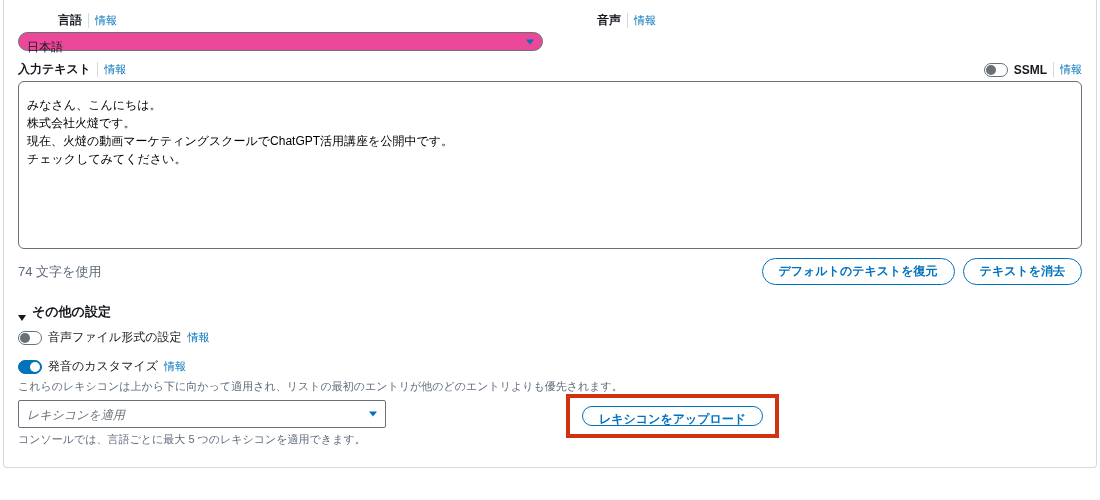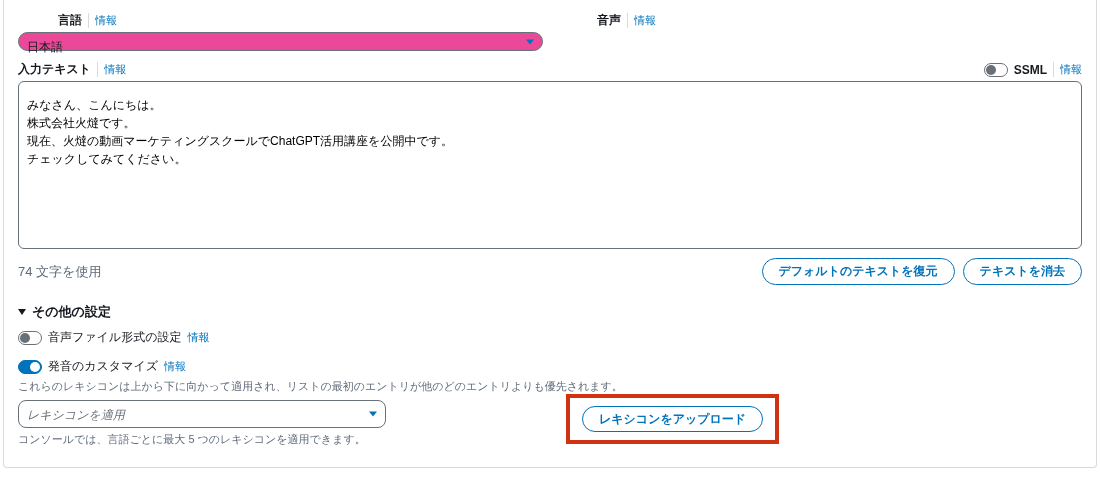--- a/index.html
+++ b/index.html
@@ -138,21 +138,21 @@
       font-size: 12px;
       font-weight: 700;
       cursor: pointer;
       height: 27px;
     }
     .section-divider {
       margin-top: 18px;
     }
     .section-header {
       display: flex;
-      align-items: center;
+      align-items: flex-end;
       gap: 6px;
       margin-bottom: 8px;
     }
     .caret-icon {
       width: 0; height: 0;
       border-left: 4px solid transparent;
       border-right: 4px solid transparent;
       border-top: 6px solid #16191f;
     }
     .section-title {
@@ -176,21 +176,21 @@
       margin-bottom: 6px;
     }
     .lexicon-row {
       display: flex;
       align-items: flex-start;
       gap: 20px;
     }
     .lexicon-left { width: 368px; }
     .lexicon-select {
       border: 1px solid #687078;
-      border-radius: 8px;
+      border-radius: 2px;
       height: 28px;
       position: relative;
       background: #fff;
     }
     .lexicon-placeholder {
       padding: 5px 24px 5px 8px;
       font-size: 12px;
       font-style: italic;
       color: #687078;
       line-height: 18px;
@@ -202,21 +202,21 @@
     }
     .upload-btn {
       border: 1px solid #0073bb;
       color: #0073bb;
       background: #fff;
       padding: 4px 16px;
       border-radius: 14px;
       font-size: 12px;
       font-weight: 700;
       cursor: pointer;
-      height: 26px;
+      height: 20px;
     }
     .upload-wrap {
       margin-left: 160px;
       margin-top: -6px;
     }
   </style>
 </head>
 <body>
 
 <div class="container">

